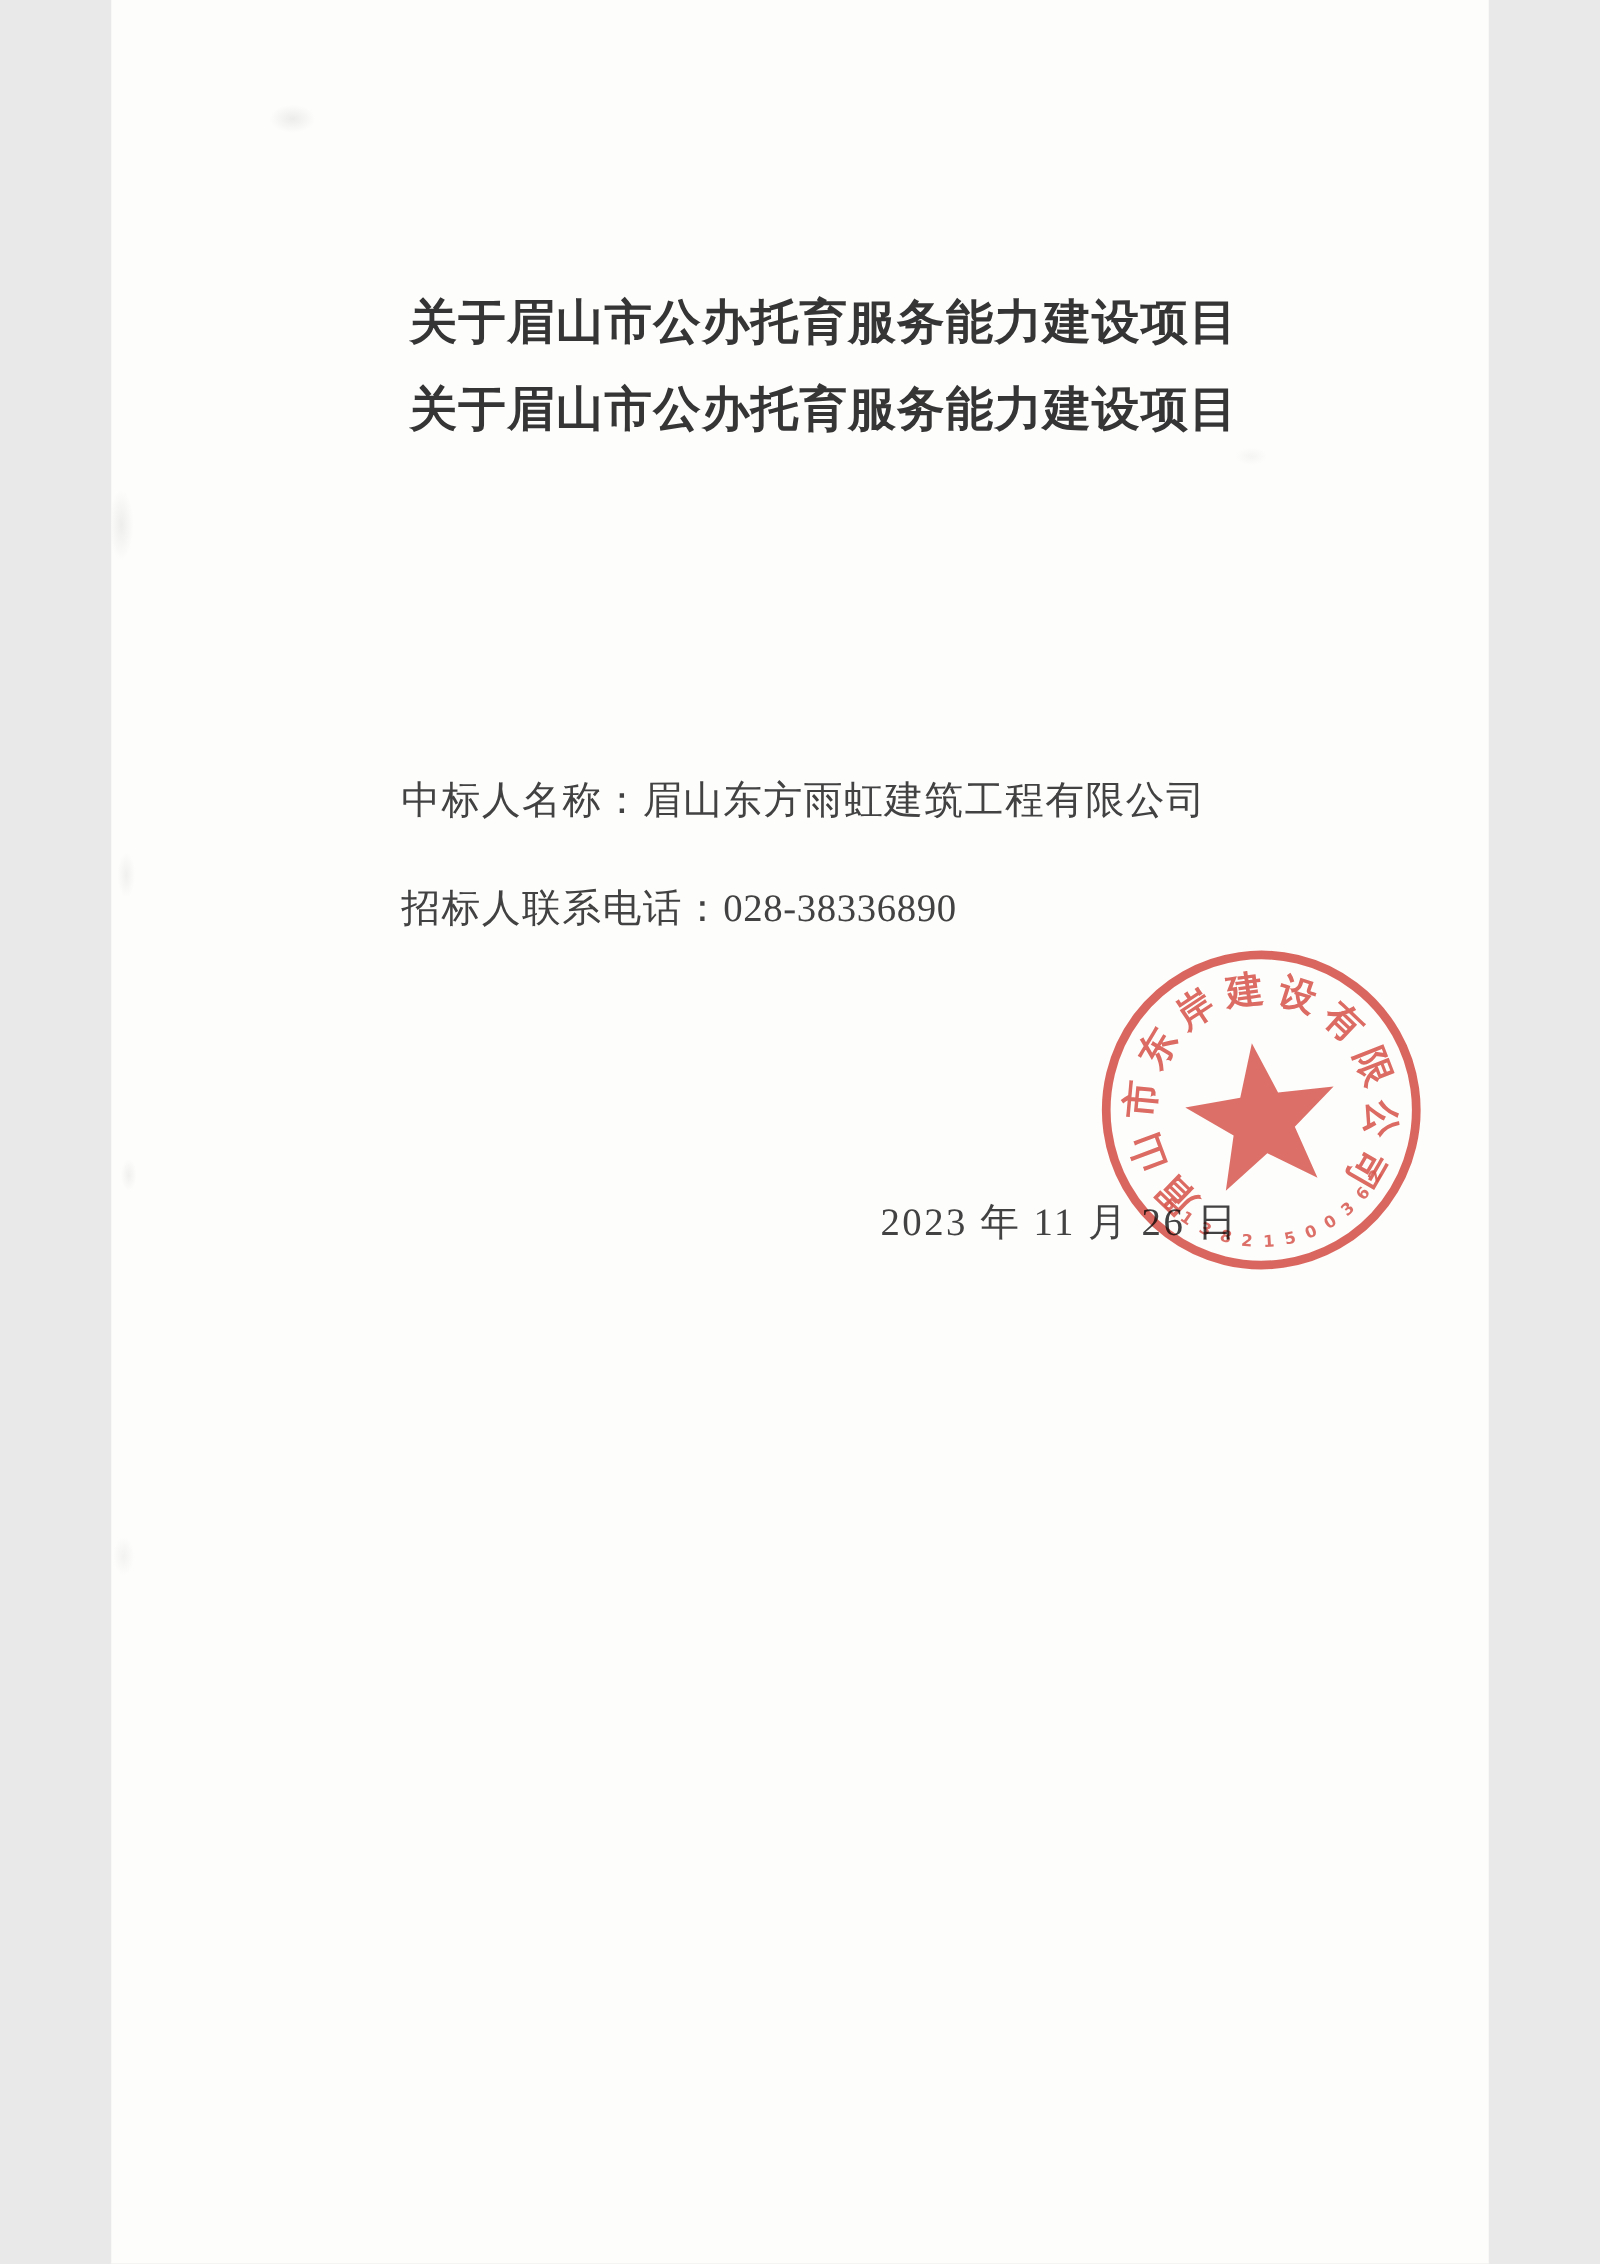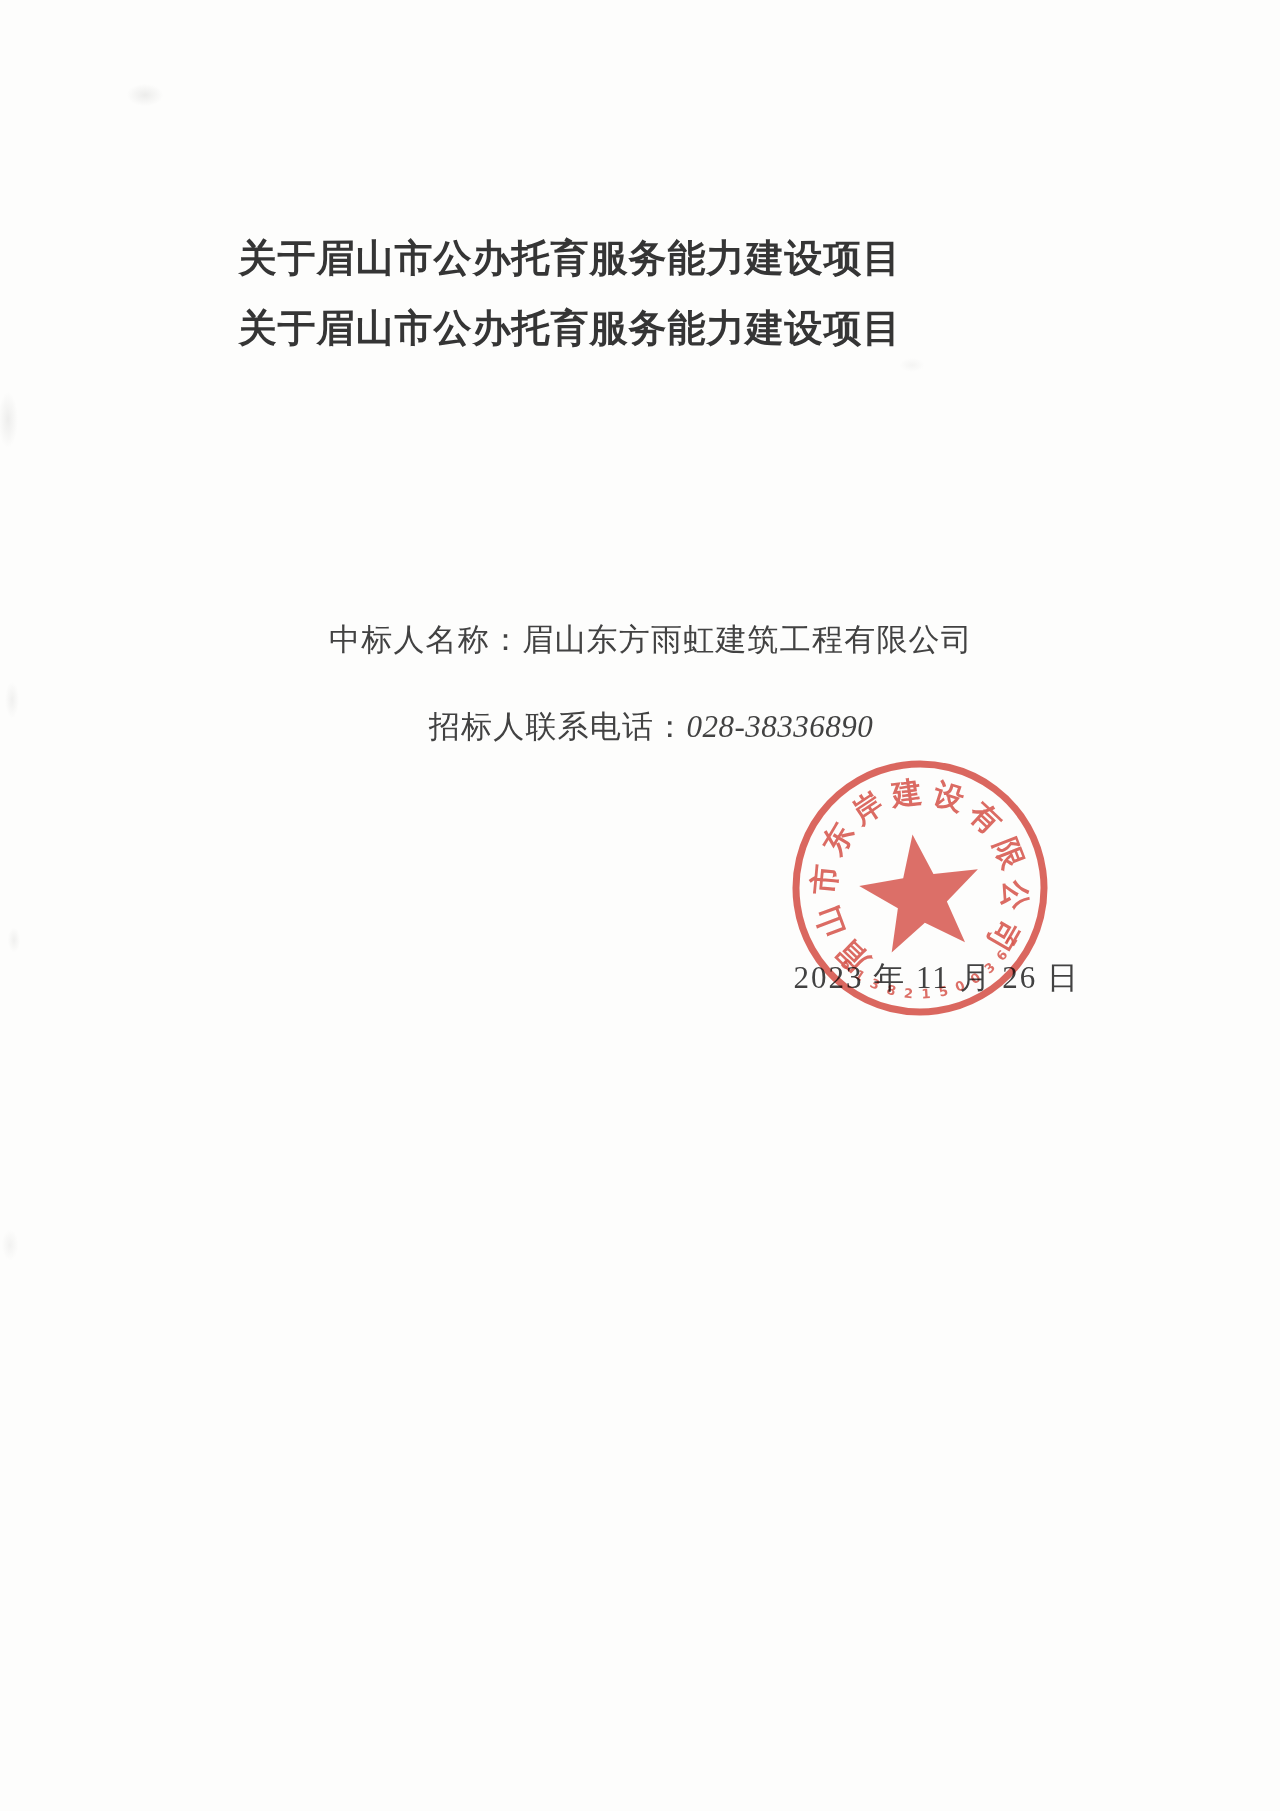--- a/index.html
+++ b/index.html
@@ -1,18 +1,18 @@
 <!DOCTYPE html>
 <html><head>
 <meta charset="utf-8">
 <style>
   html,body{margin:0;padding:0;background:#e9e9e9;}
   .page{
     position:relative;
-    width:1280px;height:1811px;
+    width:1102px;height:1811px;
     margin:0 auto;
     background:#fdfdfc;
     overflow:hidden;
     font-family:"Liberation Serif","DejaVu Serif",serif;
     color:#414141;
   }
   
   .page::before{
     content:"";
     position:absolute;inset:0;
@@ -42,25 +42,24 @@
     line-height:87px;
     text-align:justify;
     text-indent:2em;
     margin:0;
   }
   .line{
     position:absolute;left:170px;width:900px;
     line-height:87px;
     text-indent:2em;
     white-space:nowrap;
-    text-align:center;
   }
   .winner-line{top:596px;}
   .phone-line{top:683px;}
-  .phone-num{font-family:"Liberation Serif","DejaVu Serif",serif;letter-spacing:.5px;font-style:italic;}
+  .phone-num{font-family:"Liberation Serif","DejaVu Serif",serif;letter-spacing:.5px;}
   .tenderer-line{
     position:absolute;top:850px;left:595px;
     line-height:87px;white-space:nowrap;
   }
   .label-gap{display:inline-block;width:.45em;}
   .date-line{
     position:absolute;top:934px;right:200px;
     line-height:87px;white-space:nowrap;
     letter-spacing:2px;
   }

